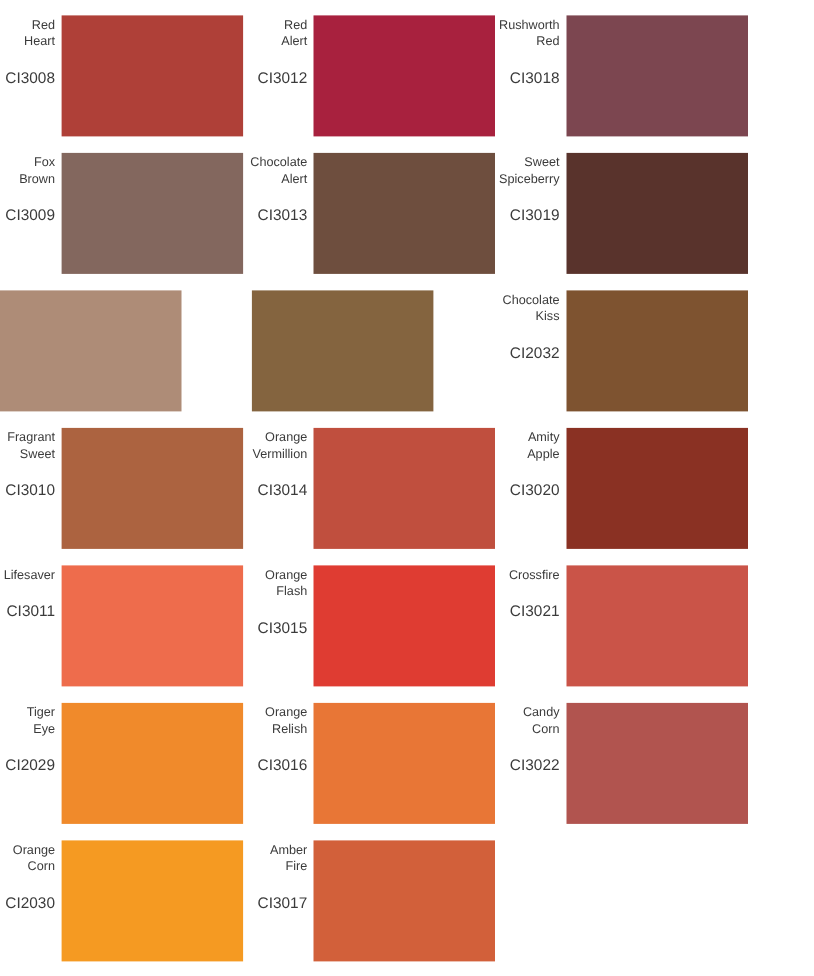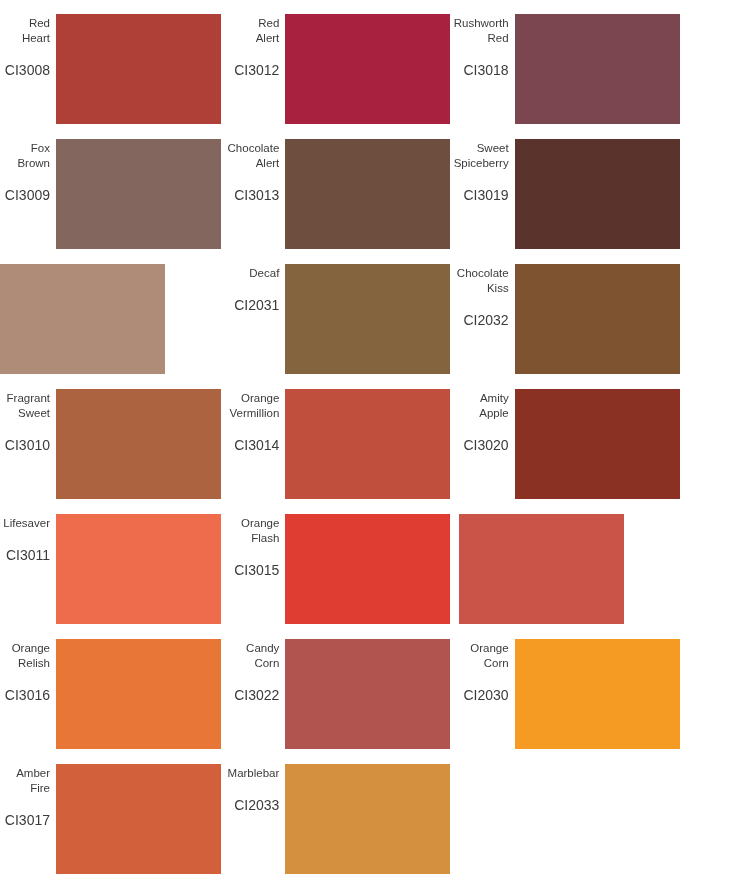--- a/index.html
+++ b/index.html
@@ -115,24 +115,20 @@
         <div class="swatch-name">Sweet</div>
         <div class="swatch-name">Spiceberry</div>
         <div class="swatch-code">CI3019</div>
       </div>
       <div class="swatch-chip" style="background-color: rgb(89, 51, 44);"></div>
     </div>
     <div class="swatch-cell one-line">
       <div class="swatch-chip" style="background-color: rgb(174, 140, 119);"></div>
     </div>
     <div class="swatch-cell one-line">
-      <div class="swatch-labels">
-        <div class="swatch-name">Decaf</div>
-        <div class="swatch-code">CI2031</div>
-      </div>
       <div class="swatch-chip" style="background-color: rgb(132, 100, 63);"></div>
     </div>
     <div class="swatch-cell two-line">
       <div class="swatch-labels">
         <div class="swatch-name">Chocolate</div>
         <div class="swatch-name">Kiss</div>
         <div class="swatch-code">CI2032</div>
       </div>
       <div class="swatch-chip" style="background-color: rgb(126, 83, 48);"></div>
     </div>
@@ -169,21 +165,33 @@
     </div>
     <div class="swatch-cell two-line">
       <div class="swatch-labels">
         <div class="swatch-name">Orange</div>
         <div class="swatch-name">Flash</div>
         <div class="swatch-code">CI3015</div>
       </div>
       <div class="swatch-chip" style="background-color: rgb(223, 60, 50);"></div>
     </div>
     <div class="swatch-cell one-line">
+      <div class="swatch-labels">
+        <div class="swatch-name">Crossfire</div>
+        <div class="swatch-code">CI3021</div>
+      </div>
       <div class="swatch-chip" style="background-color: rgb(202, 84, 72);"></div>
+    </div>
+    <div class="swatch-cell two-line">
+      <div class="swatch-labels">
+        <div class="swatch-name">Tiger</div>
+        <div class="swatch-name">Eye</div>
+        <div class="swatch-code">CI2029</div>
+      </div>
+      <div class="swatch-chip" style="background-color: rgb(240, 138, 43);"></div>
     </div>
     <div class="swatch-cell two-line">
       <div class="swatch-labels">
         <div class="swatch-name">Orange</div>
         <div class="swatch-name">Relish</div>
         <div class="swatch-code">CI3016</div>
       </div>
       <div class="swatch-chip" style="background-color: rgb(232, 118, 54);"></div>
     </div>
     <div class="swatch-cell two-line">
@@ -203,20 +211,13 @@
       <div class="swatch-chip" style="background-color: rgb(245, 154, 34);"></div>
     </div>
     <div class="swatch-cell two-line">
       <div class="swatch-labels">
         <div class="swatch-name">Amber</div>
         <div class="swatch-name">Fire</div>
         <div class="swatch-code">CI3017</div>
       </div>
       <div class="swatch-chip" style="background-color: rgb(210, 96, 58);"></div>
     </div>
-    <div class="swatch-cell one-line">
-      <div class="swatch-labels">
-        <div class="swatch-name">Marblebar</div>
-        <div class="swatch-code">CI2033</div>
-      </div>
-      <div class="swatch-chip" style="background-color: rgb(212, 144, 63);"></div>
-    </div>
   </div>
 
 </body></html>

